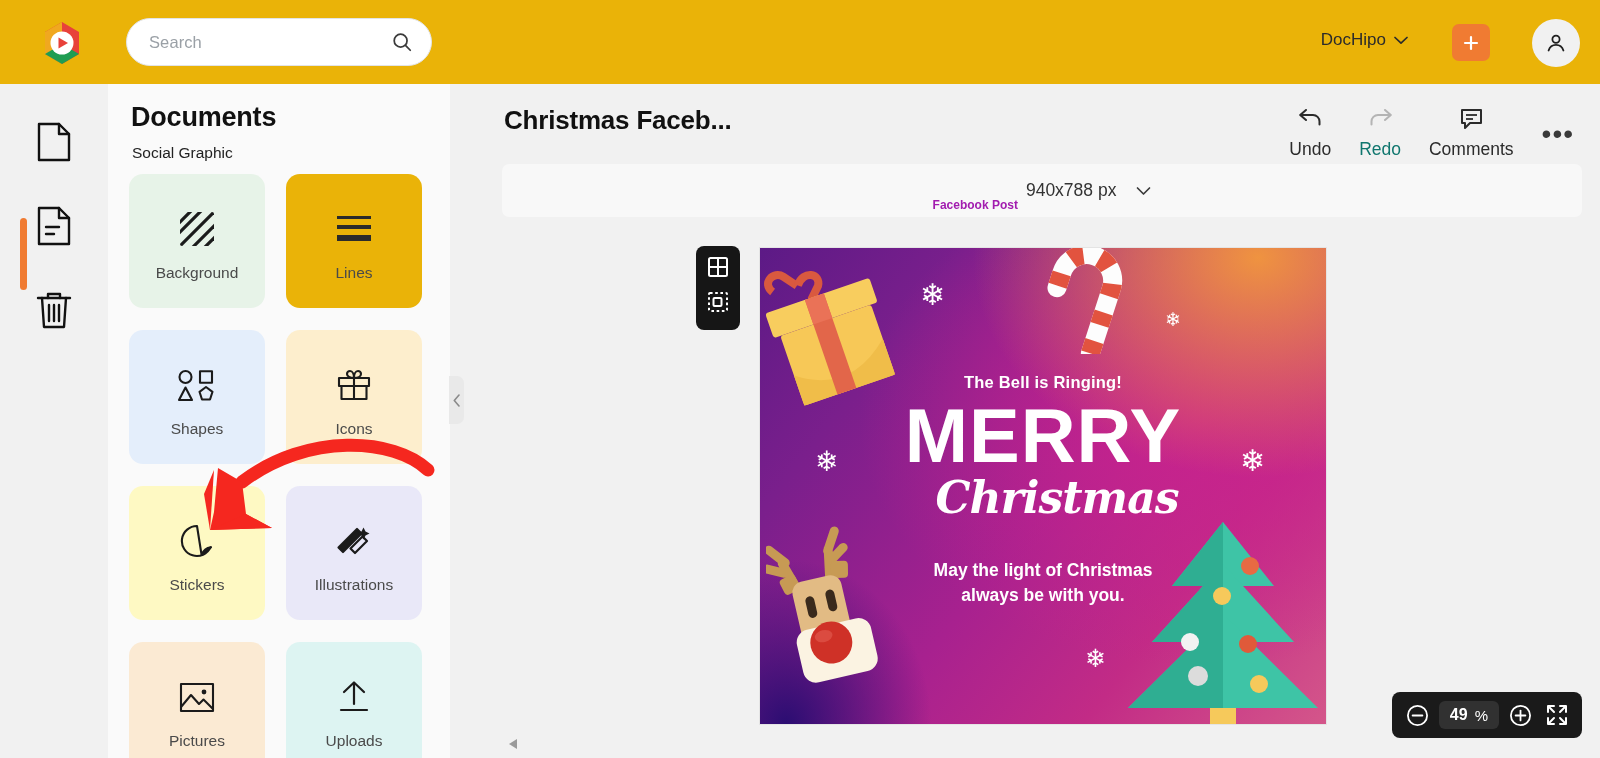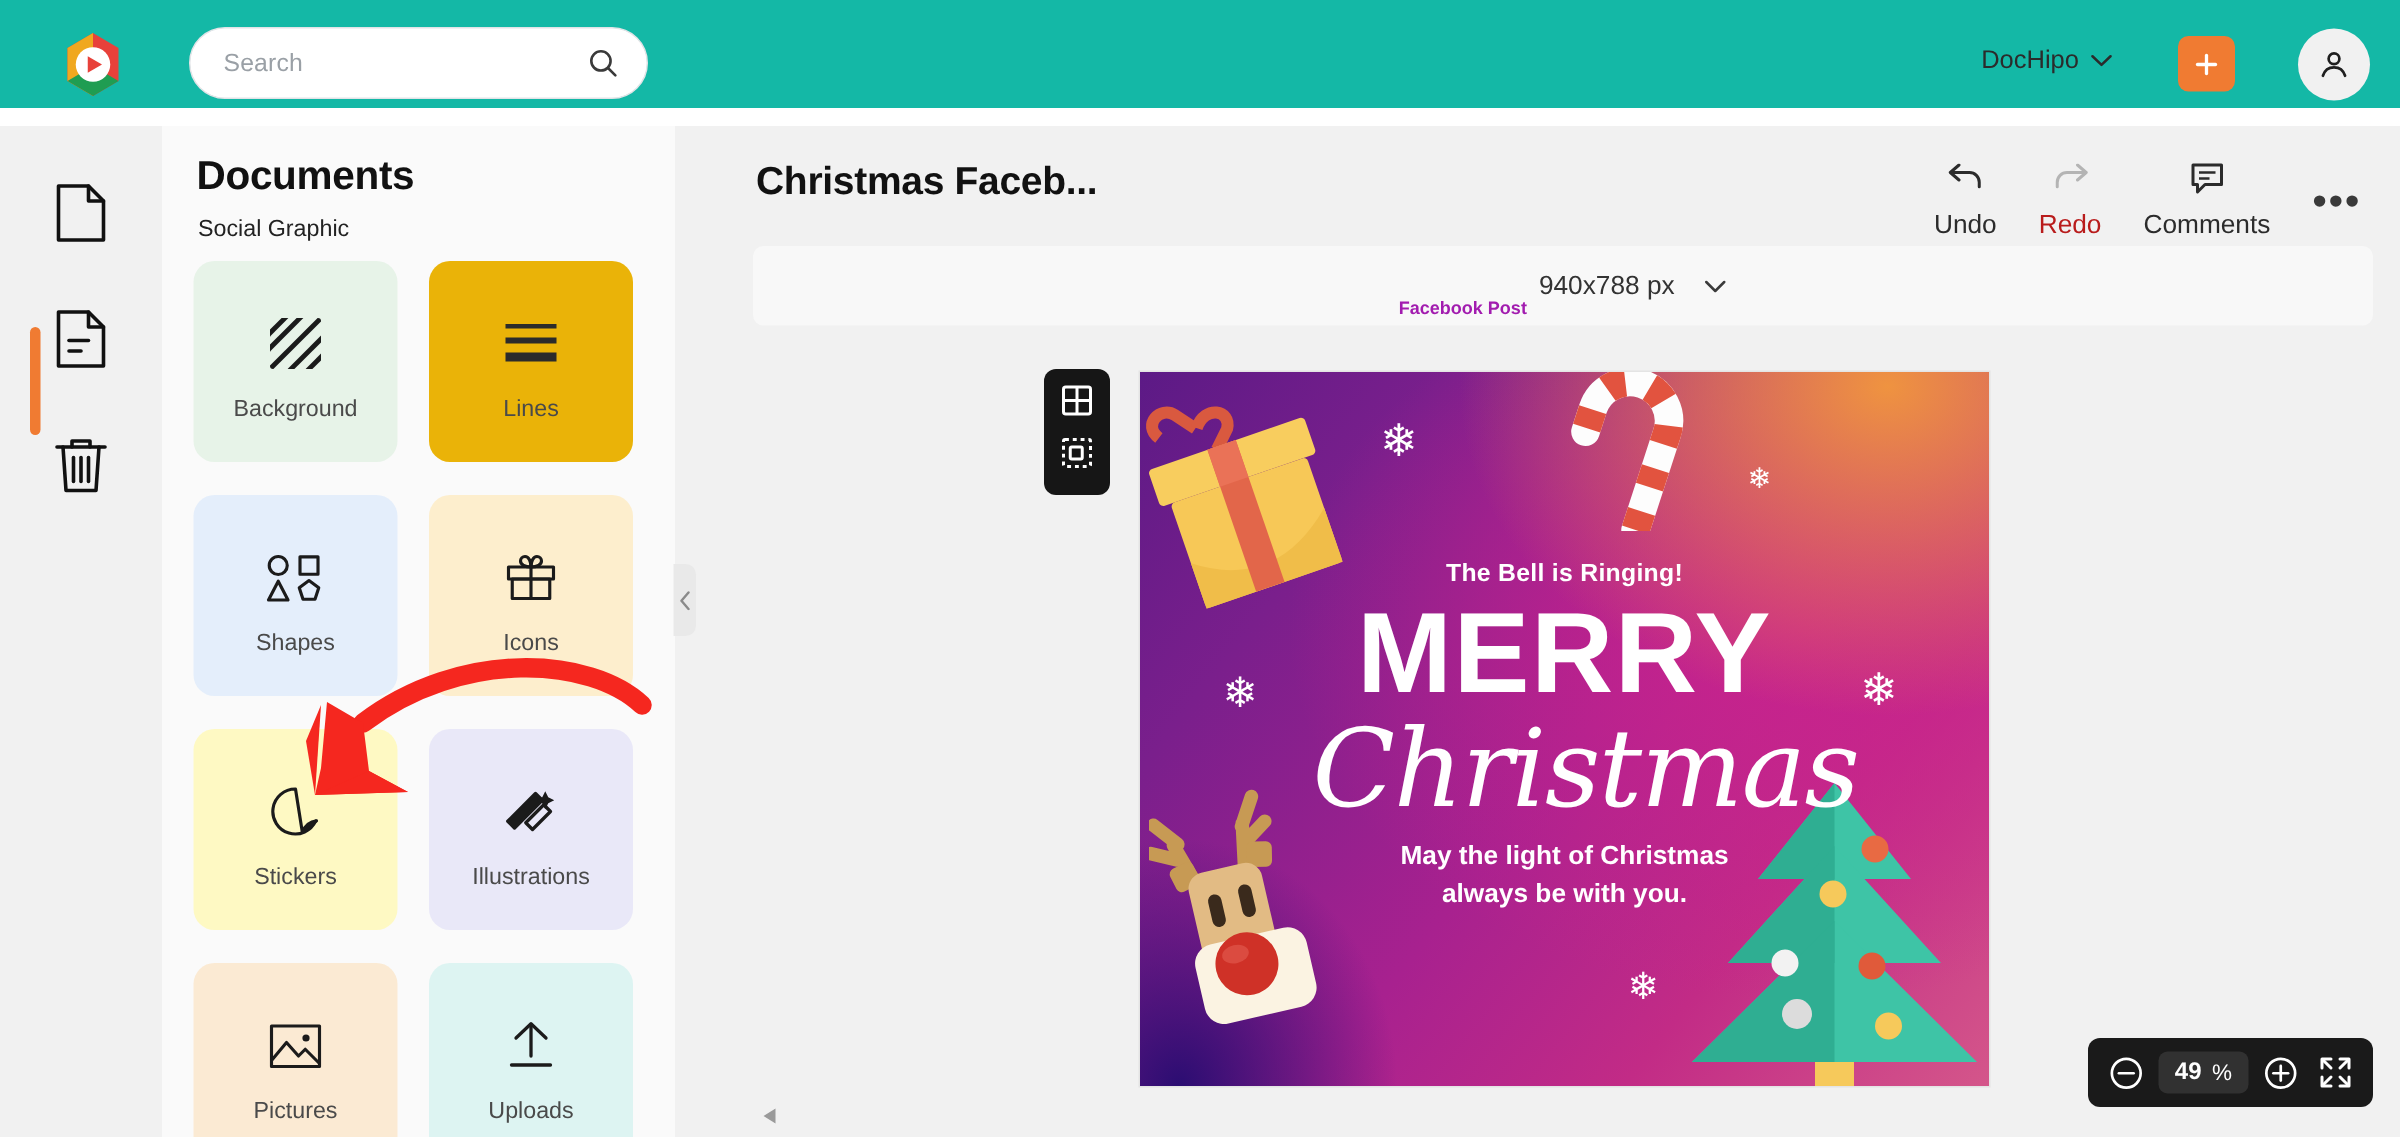--- a/index.html
+++ b/index.html
@@ -6,22 +6,22 @@
   html, body {
     width: 1600px; height: 758px;
     font-family: "Liberation Sans", sans-serif;
     background: #ffffff;
     overflow: hidden;
   }
   #app { position: relative; width: 1600px; height: 758px; }
 
   
   .topbar {
-    position: absolute; left: 0; top: 0; width: 1600px; height: 72px;
-    background: #14b8a6;
+    position: absolute; left: 0; top: 0; width: 1600px; height: 84px;
+    background: #eab308;
     display: flex; align-items: center;
     z-index: 20;
   }
   .logo-wrap { position: absolute; left: 38px; top: 19px; width: 48px; height: 48px; }
   .search-box {
     position: absolute; left: 126px; top: 18px; width: 306px; height: 48px;
     border: 1px solid #e2e4e7; border-radius: 24px;
     background: #fff;
     display: flex; align-items: center; padding: 0 18px 0 22px;
   }
@@ -114,21 +114,21 @@
   }
   .editor-actions {
     position: absolute; right: 22px; top: 24px;
     display: flex; align-items: center; gap: 0px;
   }
   .act {
     display: flex; align-items: center; gap: 9px;
     font-size: 17.5px; color: #2b2b2b;
     padding: 0 14px; cursor: pointer; flex-direction: column;
   }
-  .act.disabled { color: #b91c1c; }
+  .act.disabled { color: #0f766e; }
   .act.more { font-size: 28px; letter-spacing: 1px; padding-right: 4px; color: #3a3a3a; line-height: 12px;}
 
   .size-bar {
     position: absolute; left: 52px; top: 80px; width: 1080px; height: 53px;
     background: #f8f8f8; border-radius: 7px;
     display: flex; align-items: center; justify-content: center; gap: 0;
   }
   .size-bar .sz-name { font-size: 12px; font-weight: bold; color: #a21caf; margin-top: 28px; }
   .size-bar .sz-dim  { font-size: 17.5px; color: #333; margin-left: 8px; }
   .size-bar .sz-chev { margin-left: 20px; }
@@ -156,21 +156,21 @@
       linear-gradient(128deg, #5c1a86 0%, #7a1f8c 22%, #a8218f 52%, #c22b86 74%, #d4568a 100%);
   }
   .canvas::after {
     content:""; position:absolute; left:0; bottom:0; width: 46%; height: 55%;
     background: radial-gradient(80% 90% at 10% 100%, #2b0d72 0%, rgba(43,13,114,0) 70%);
     pointer-events:none;
   }
   .cv-text { position: absolute; left: 0; width: 100%; text-align: center; color: #fff; z-index: 4; }
   .cv-kicker { top: 125px; font-size: 16.5px; font-weight: bold; letter-spacing: .2px; }
   .cv-merry  { top: 150px; font-size: 76px; font-weight: bold; letter-spacing: 1px; line-height: 1; }
-  .cv-script { top: 228px; font-size: 72px; font-style: italic; font-weight: normal;
+  .cv-script { top: 228px; font-size: 44px; font-style: italic; font-weight: bold;
                font-family: "DejaVu Serif", serif; line-height: 1; letter-spacing: -1px; padding-left: 28px; }
   .cv-sub    { top: 310px; font-size: 17.5px; font-weight: bold; line-height: 1.45; }
   .snow { position: absolute; color: #fff; z-index: 3; line-height: 1; }
 
   
   .zoom-ctl {
     position: absolute; right: 18px; bottom: 20px;
     height: 46px; background: #1a1a1a; border-radius: 8px;
     display: flex; align-items: center; gap: 10px; padding: 0 14px; z-index: 9;
   }

